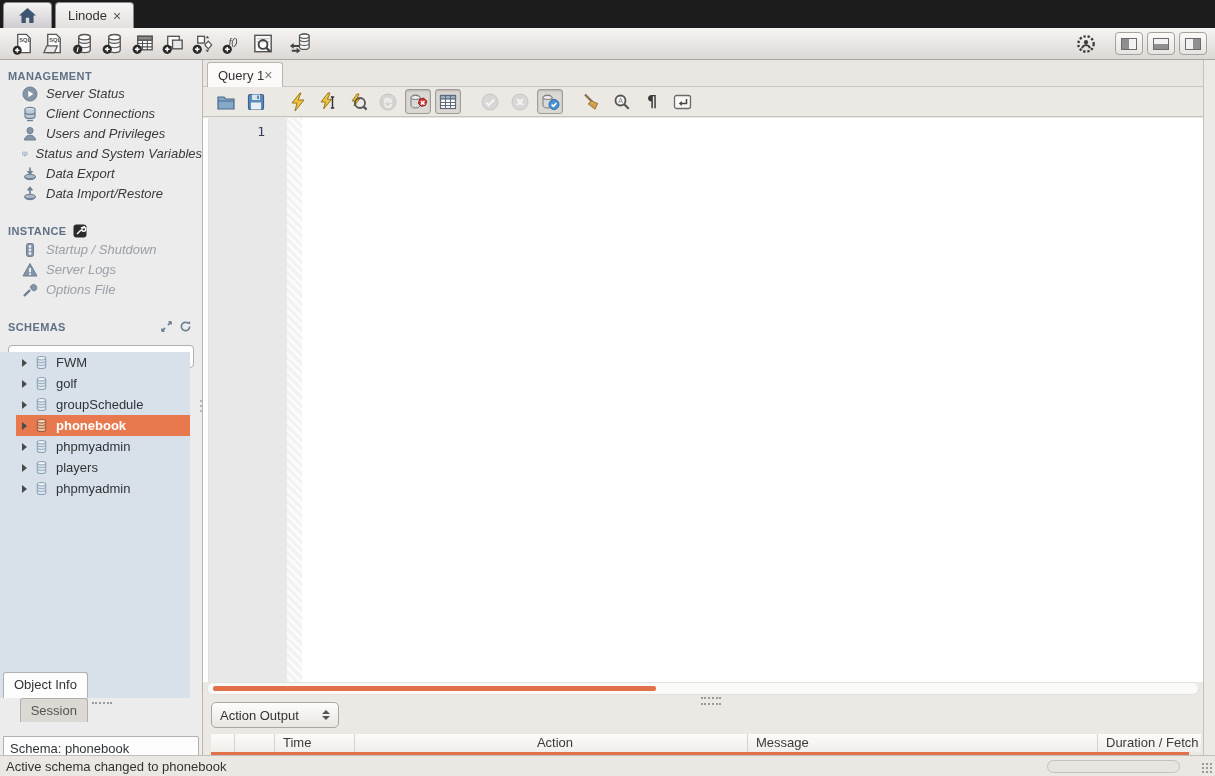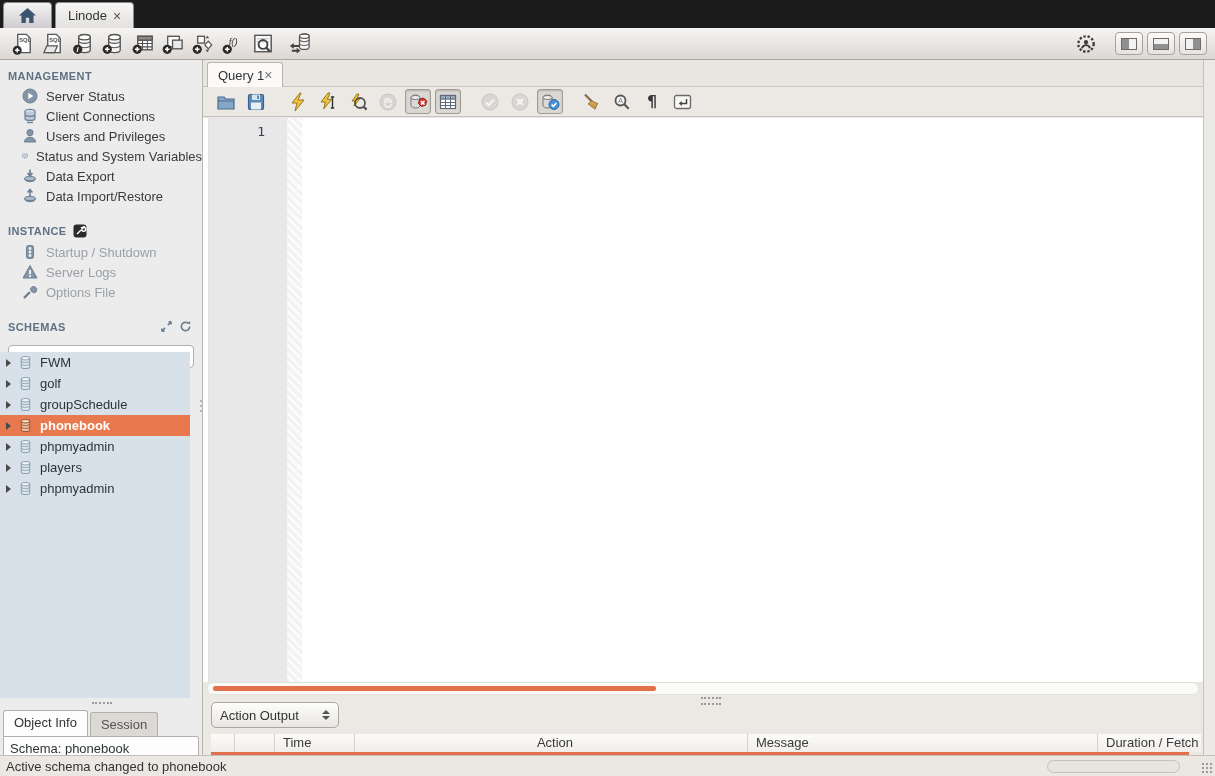--- a/index.html
+++ b/index.html
@@ -20,37 +20,37 @@
   .panel-toggle { width:28px; height:23px; border:1px solid #a5a19d; border-radius:4px; background:linear-gradient(#fcfbfa,#e6e3e0); margin-left:4px; display:flex; align-items:center; justify-content:center; }
   .pt-inner { width:16px; height:12px; border:1px solid #6b6b6b; background:#f2f2f2; position:relative; }
   .pt-fill { position:absolute; background:#8f8f8f; }
   .pt-left .pt-fill { left:0; top:0; bottom:0; width:7px; }
   .pt-bottom .pt-fill { left:0; right:0; bottom:0; height:5px; }
   .pt-right .pt-fill { right:0; top:0; bottom:0; width:7px; }
 
   
   .sidebar { position:absolute; left:0; top:60px; width:203px; height:695px; background:#ececec; border-right:1px solid #b9b5b1; }
   .section-hd { font-size:11px; font-weight:bold; color:#5f7184; letter-spacing:.4px; padding:10px 0 4px 8px; display:flex; align-items:center; }
-  .side-item { height:20px; display:flex; align-items:center; padding-left:22px; gap:8px; color:#3a3a3a; white-space:nowrap; overflow:hidden; cursor:default; }
+  .side-item { height:20px; display:flex; padding-left:22px; gap:8px; color:#3a3a3a; white-space:nowrap; overflow:hidden; cursor:default;font-style:italic; }
   .side-item.disabled { color:#9aa0a6; }
   .hd-icons { margin-left:auto; margin-right:10px; display:flex; gap:6px; }
 
   .filter-box { margin:8px 8px 6px 8px; height:23px; background:#fff; border:1px solid #b3afab; border-radius:4px; display:flex; align-items:center; padding:0 6px; gap:5px; }
   .filter-box input { border:none; outline:none; flex:1; font-size:13px; color:#444; font-family:inherit; background:transparent; }
   .filter-box input::placeholder { color:#9b9b9b; }
 
-  .schema-tree { position:absolute; left:0; top:292px; width:190px; height:346px; background:#d8e1ea; overflow:hidden; }
+  .schema-tree { position:absolute; left:0; top:292px; width:190px; height:346px; background:#d8e1ea; overflow:hidden;padding-left:16px; }
   .tree-row { height:21px; display:flex; align-items:center; padding-left:6px; gap:7px; color:#2e3436; cursor:default; }
   .tree-row .tri { width:0; height:0; border-left:5px solid #4a4a4a; border-top:4px solid transparent; border-bottom:4px solid transparent; flex:0 0 auto; }
   .tree-row.selected { background:#e8794e; color:#fff; font-weight:bold; }
   .db-top { fill:#eef3f7; stroke:#8aa0b4; } .db-body { fill:#dde7ef; stroke:#8aa0b4; }
   .selected .db-top { fill:#f6d6c2; stroke:#9a5a3a; } .selected .db-body { fill:#eec0a0; stroke:#9a5a3a; }
 
   .grip-h { position:absolute; left:92px; top:642px; width:20px; height:4px; border-top:2px dotted #9a9a9a; }
-  .info-tabs { position:absolute; left:3px; top:650px; display:flex; align-items:flex-end; }
+  .info-tabs { position:absolute; left:3px; top:612px; display:flex; align-items:flex-end;flex-direction:column; }
   .itab { border:1px solid #b3afab; border-bottom:none; border-radius:3px 3px 0 0; padding:4px 10px 4px 10px; background:#dcd8d4; color:#555; margin-right:2px; }
   .itab.active { background:#fdfdfd; color:#333; padding-bottom:6px; position:relative; z-index:2; }
   .info-box { position:absolute; left:3px; top:676px; width:196px; height:64px; background:#fdfdfd; border:1px solid #b3afab; border-radius:0 2px 2px 2px; padding:4px 6px; color:#2e3436; }
   .v-grip { position:absolute; left:199px; top:398px; width:8px; height:22px; display:flex; flex-direction:column; gap:3px; align-items:center; padding-top:2px; }
   .v-grip i { display:block; width:6px; height:2px; background:#b9b5b1; }
 
   
   .main { position:absolute; left:203px; top:60px; width:1000px; height:695px; background:#ece9e5; }
   .right-strip { position:absolute; left:1203px; top:60px; width:12px; height:695px; background:#eceae7; border-left:1px solid #c5c1bd; }
 

